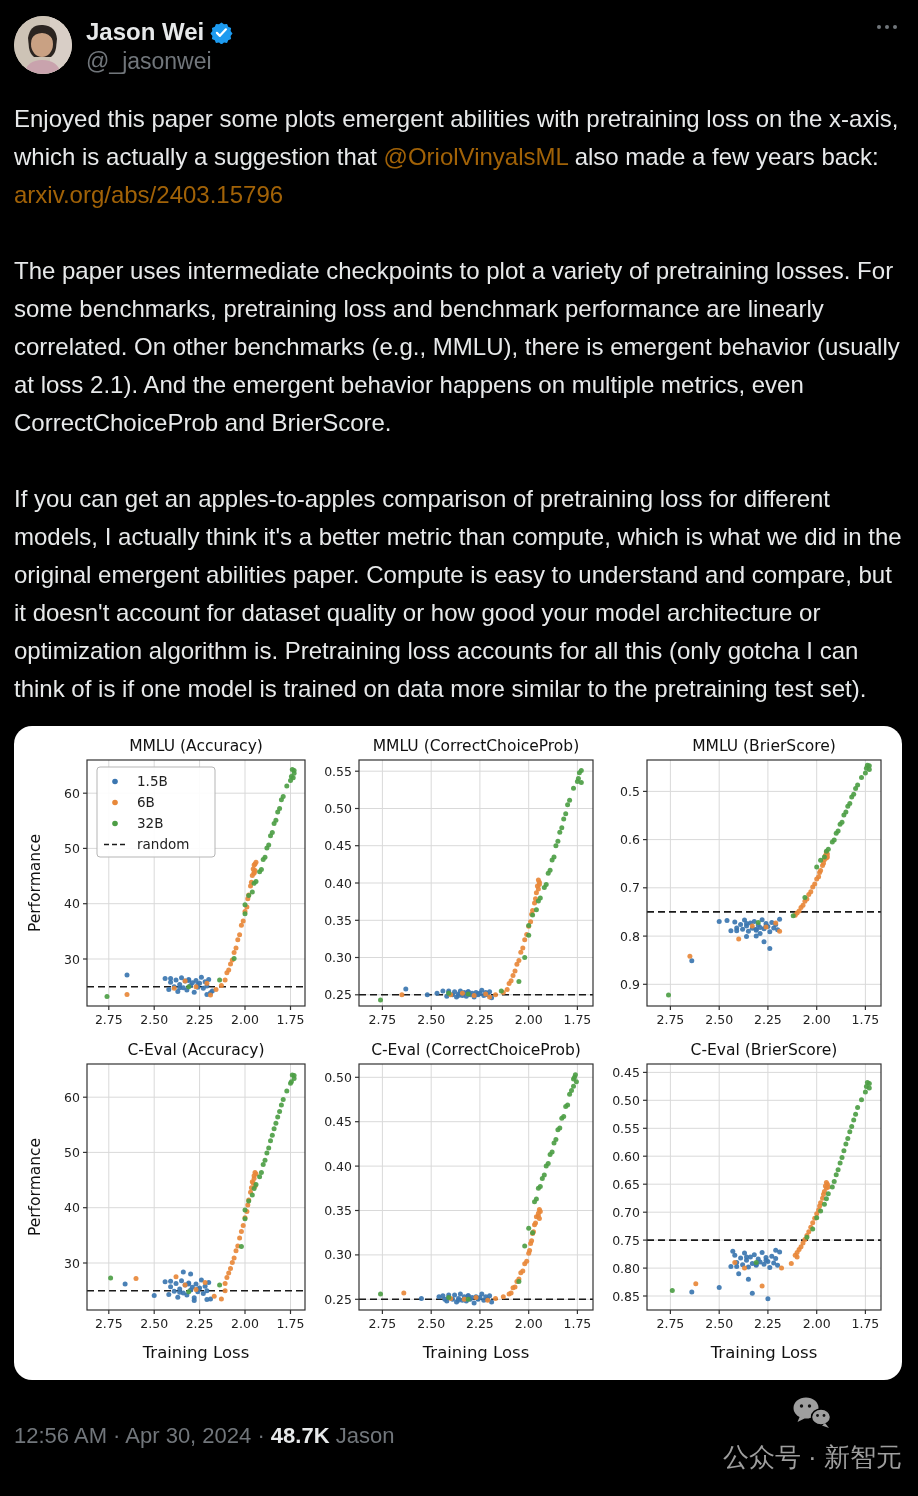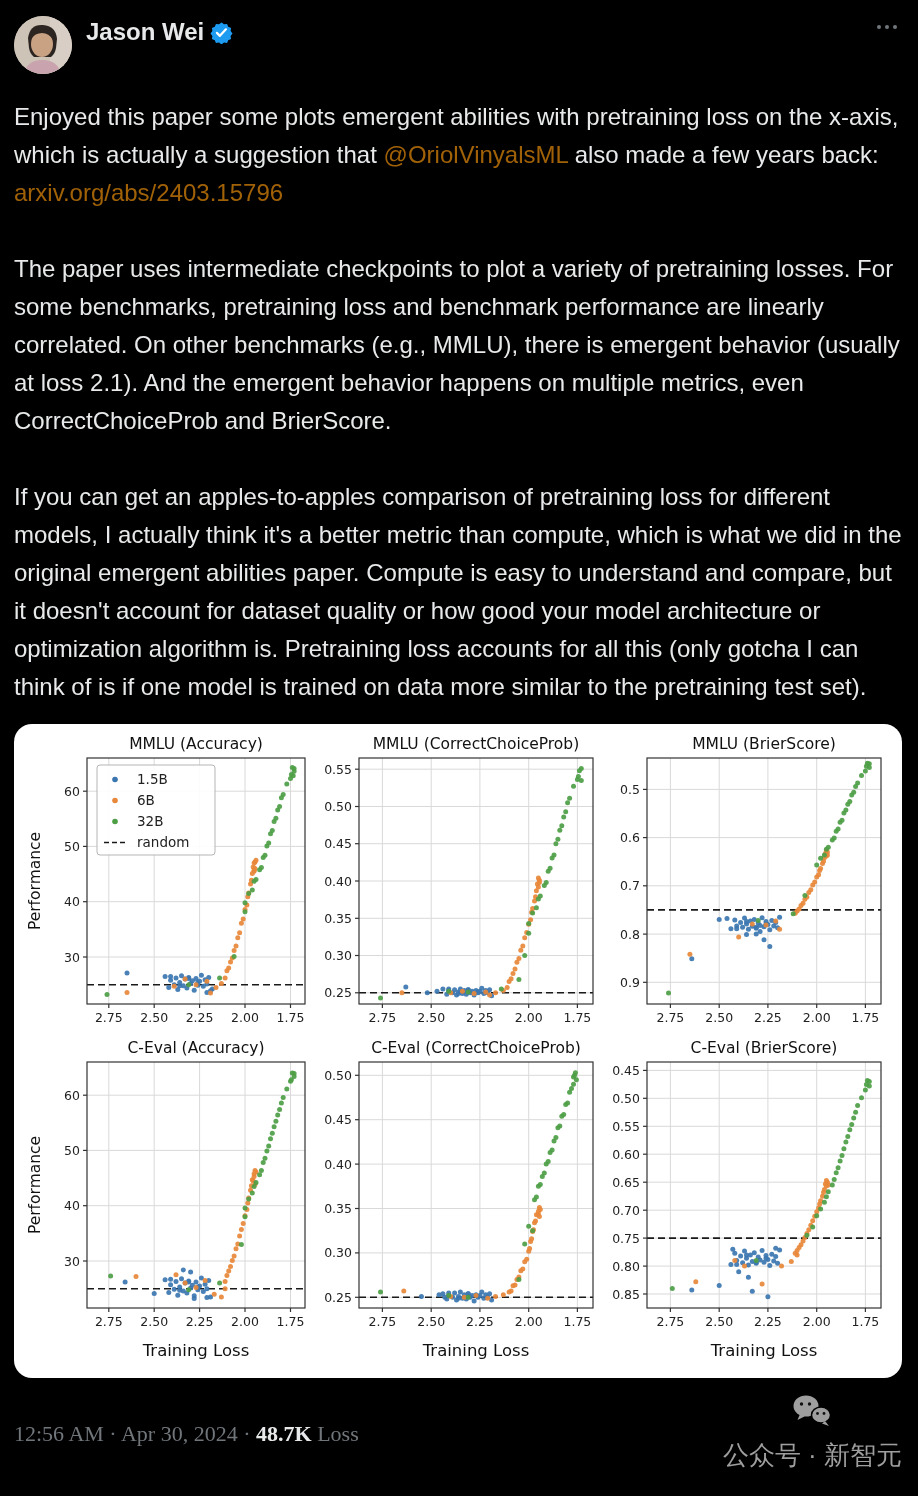--- a/index.html
+++ b/index.html
@@ -18,21 +18,21 @@
   .body p{margin:0 0 38px 0;}
   .body p:last-child{margin-bottom:0;}
   a.link{color:#a16207;text-decoration:none;cursor:pointer;}
   
   .figure{margin-top:18px;background:#fff;border-radius:18px;overflow:hidden;padding:8px 11px 6px 11px;cursor:pointer;}
   .chart-grid{display:grid;grid-template-columns:repeat(3,288px);}
   .chart{width:288px;}
   
   .footer{display:flex;justify-content:space-between;align-items:center;margin-top:16px;padding-bottom:6px;}
   .timestamp{font-size:22px;color:#71767b;}
-  .timestamp span{white-space:pre;font-family:Liberation Serif, serif;}
+  .timestamp span{white-space:pre;}
   .views-count{color:#e7e9ea;font-weight:700;}
   .watermark{display:flex;align-items:center;gap:10px;color:#9e9e9e;font-size:26px;flex-direction:column;}
 </style>
 </head>
 <body>
 
 <div class="tweet">
 
   <div class="header">
     <div class="avatar">
@@ -53,20 +53,21 @@
       </svg>
     </div>
     <div class="id-block">
       <div class="name-row">
         <span class="name">Jason Wei</span>
         <svg width="23" height="23" viewBox="0 0 24 24">
           <path fill="#1d9bf0" d="M12 1.5l2.6 2 3.2-.5 1.2 3 3 1.2-.5 3.2 2 2.6-2 2.6.5 3.2-3 1.2-1.2 3-3.2-.5-2.6 2-2.6-2-3.2.5-1.2-3-3-1.2.5-3.2-2-2.6 2-2.6-.5-3.2 3-1.2 1.2-3 3.2.5z"></path>
           <path d="M7.2 12.4l3.1 3.1 6.3-6.8" fill="none" stroke="#fff" stroke-width="2.3" stroke-linecap="round" stroke-linejoin="round"></path>
         </svg>
       </div>
+      <div class="handle">@_jasonwei</div>
     </div>
     <div class="more">
       <svg width="26" height="26" viewBox="0 0 26 26">
         <circle cx="5" cy="7" r="2" fill="#71767b"></circle>
           <circle cx="13" cy="7" r="2" fill="#71767b"></circle>
           <circle cx="21" cy="7" r="2" fill="#71767b"></circle>
       </svg>
     </div>
   </div>
 
@@ -927,21 +928,21 @@
             <line x1="42" y1="258.0" x2="46" y2="258.0" stroke="#333" stroke-width="1.2"></line>
             <text x="39" y="262.5" font-size="12.5" fill="#222" text-anchor="end">0.85</text>
             <text x="163" y="17" font-size="15.5" fill="#111" text-anchor="middle">C-Eval (BrierScore)</text>
             <text x="163" y="320" font-size="16.5" fill="#111" text-anchor="middle">Training Loss</text>
           </svg></div>
     </div>
   </div>
 
   <div class="footer">
     <div class="timestamp">
-      <span>12:56 AM</span><span> · </span><span>Apr 30, 2024</span><span> · </span><span class="views-count">48.7K</span><span> Loss</span>
+      <span>12:56 AM</span><span> · </span><span>Apr 30, 2024</span><span> · </span><span class="views-count">48.7K</span><span> Jason</span>
     </div>
     <div class="watermark">
       <svg width="40" height="34" viewBox="0 0 40 34">
         <ellipse cx="14" cy="12" rx="12.5" ry="10.5" fill="#9e9e9e"></ellipse>
         <path d="M8 20 l-2.5 6 7 -3.5 z" fill="#9e9e9e"></path>
         <circle cx="9.5" cy="10" r="1.7" fill="#111"></circle>
           <circle cx="17.5" cy="10" r="1.7" fill="#111"></circle>
         <ellipse cx="29" cy="21" rx="9.5" ry="8" fill="#9e9e9e" stroke="#000" stroke-width="1.4"></ellipse>
         <path d="M33 27 l4 5 -7 -2.5 z" fill="#9e9e9e"></path>
         <circle cx="25.5" cy="19.5" r="1.4" fill="#111"></circle>

